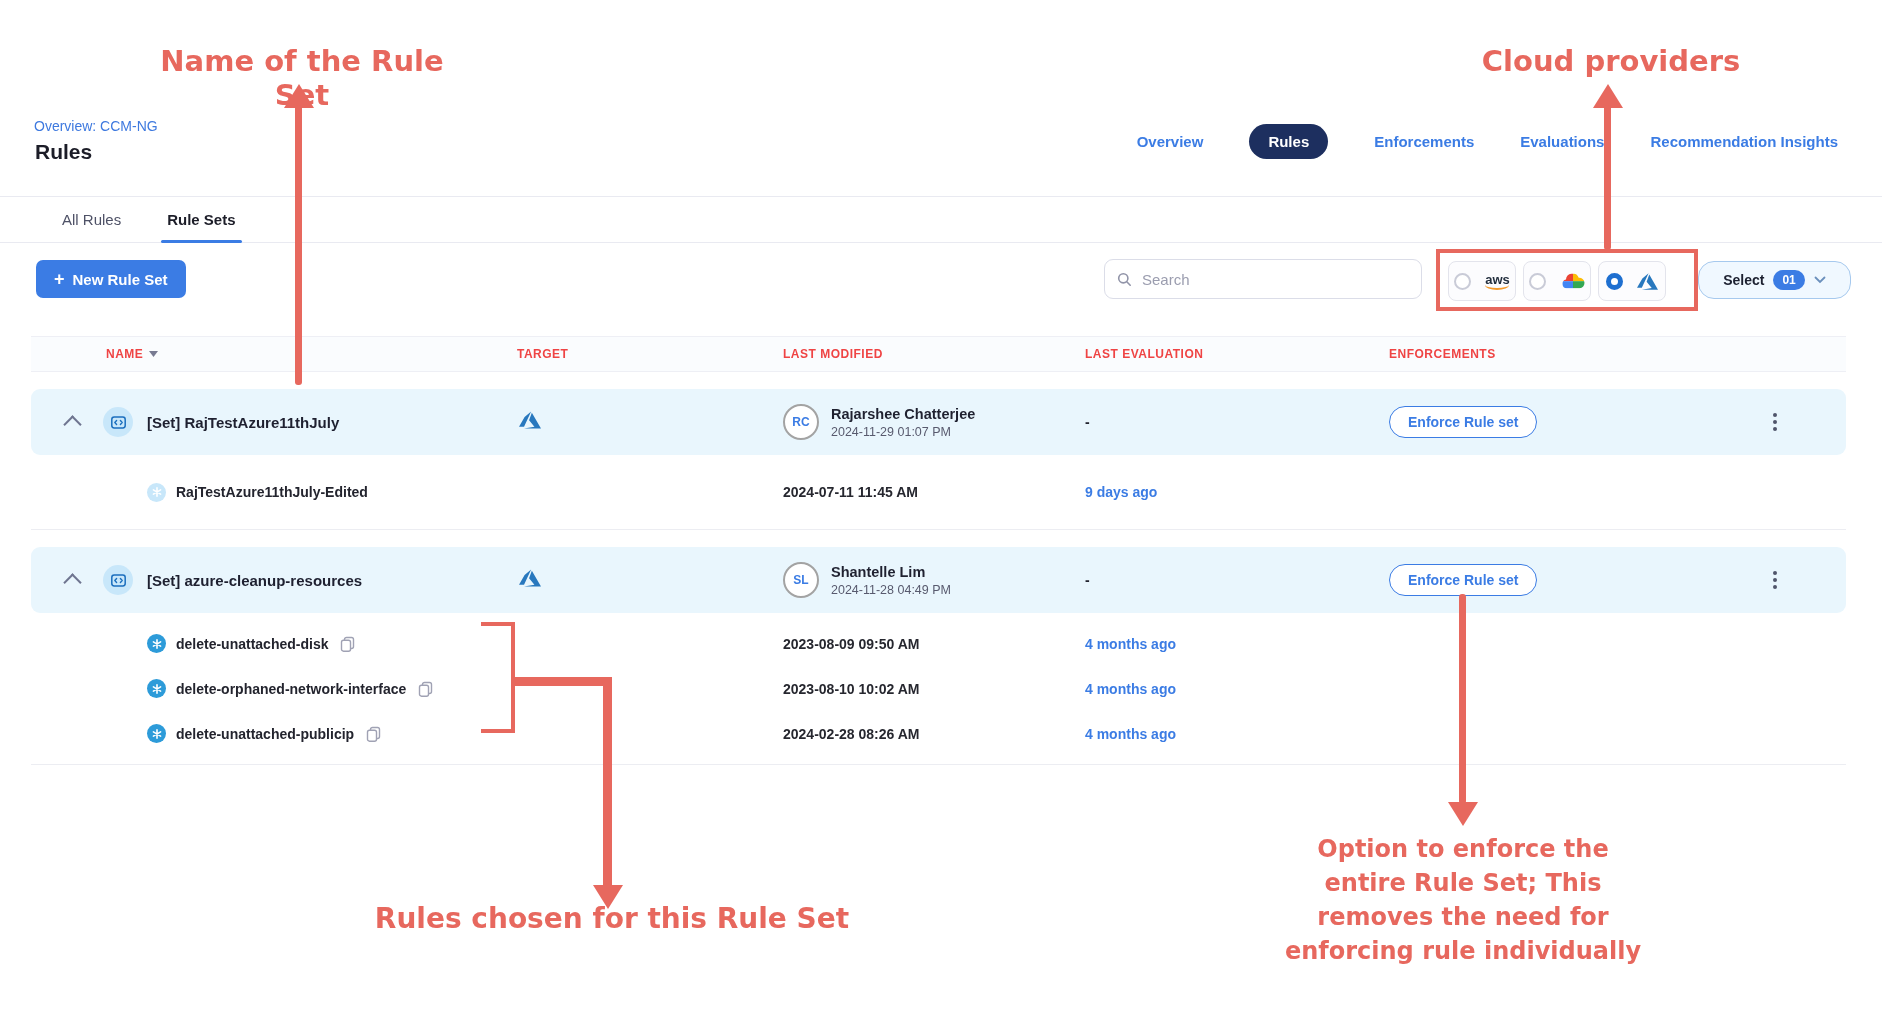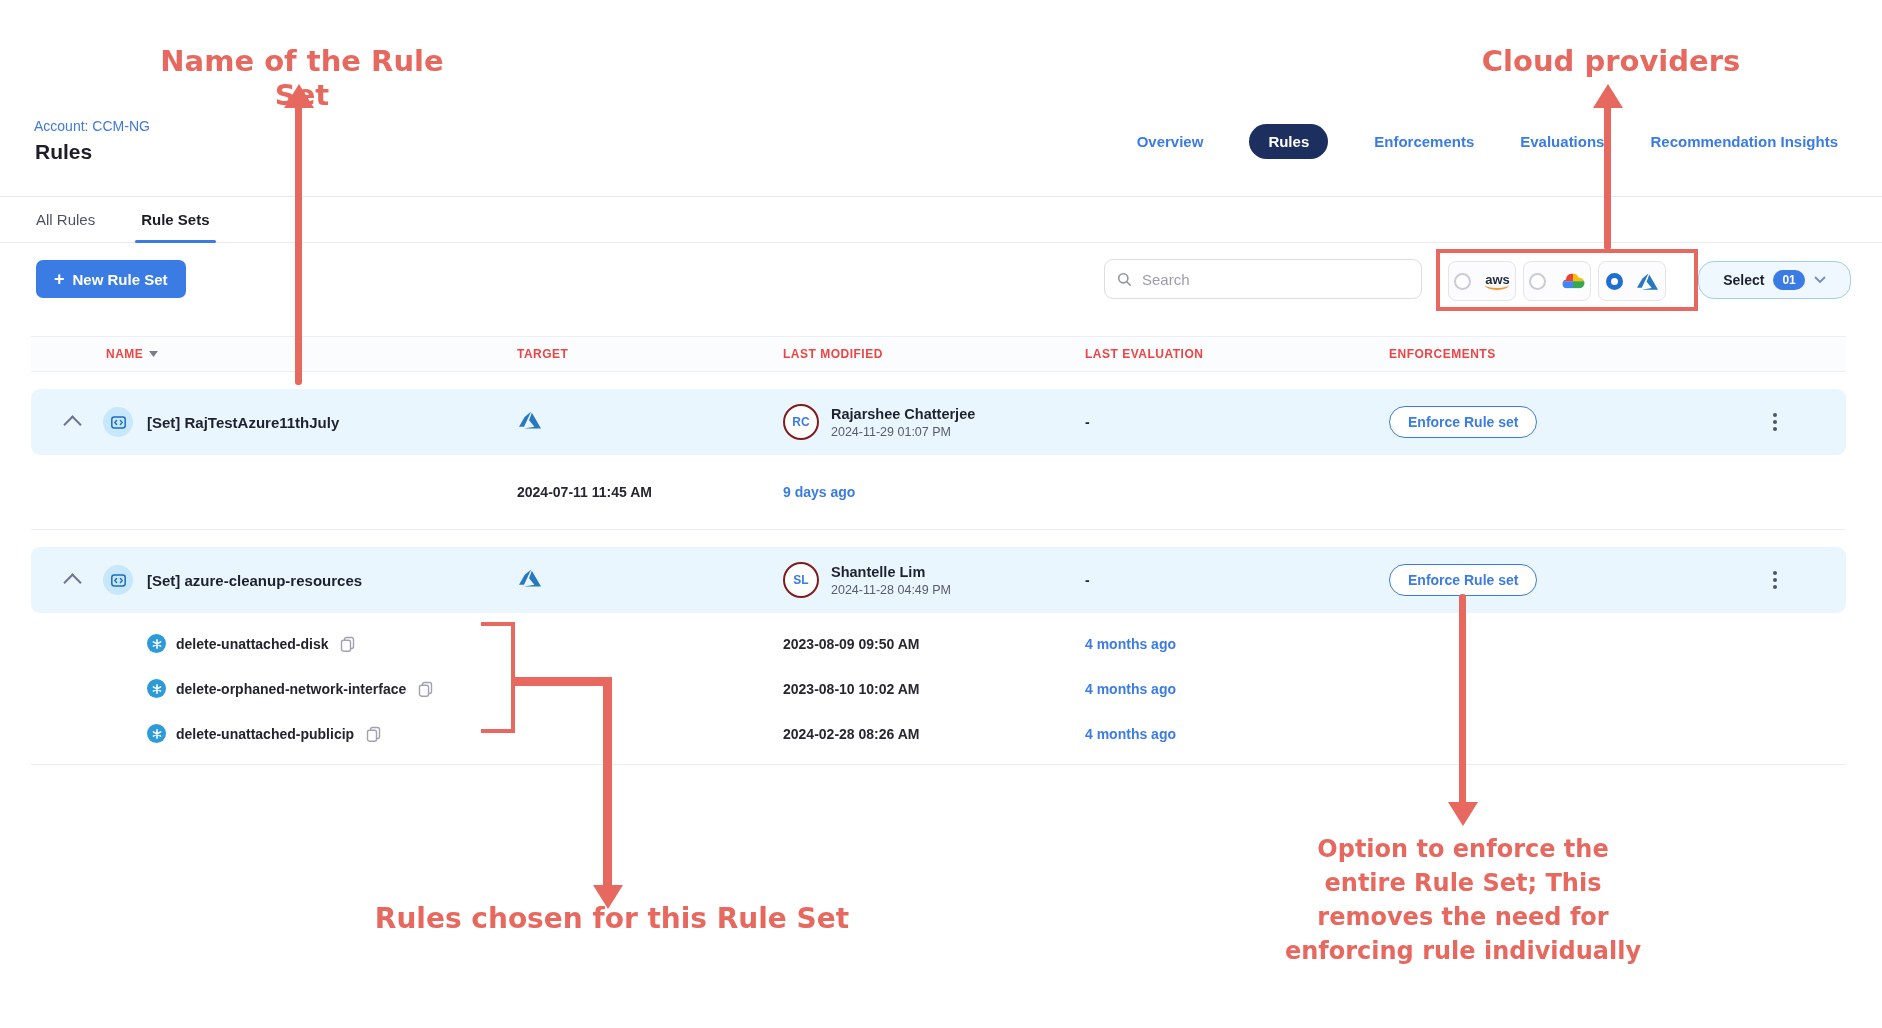--- a/index.html
+++ b/index.html
@@ -9,21 +9,21 @@
 
   
   .acct{position:absolute;left:34px;top:118px;font-size:14px;color:#3E79DF;}
   .page-title{position:absolute;left:35px;top:140px;font-size:21px;font-weight:bold;color:#1C1D28;margin:0;}
   .topnav{position:absolute;right:44px;top:121px;height:40px;display:flex;align-items:center;gap:46px;}
   .nav-item{font-size:15px;font-weight:bold;color:var(--blue);cursor:pointer;white-space:nowrap;}
   .nav-item.active{background:var(--navy);color:#fff;padding:9px 19px;border-radius:20px;}
 
   
   .tabsbar{position:absolute;left:0;right:0;top:196px;height:47px;border-top:1px solid var(--line);
-           border-bottom:1px solid var(--line);display:flex;align-items:center;padding-left:36px;gap:46px;box-sizing:border-box;}
+           border-bottom:1px solid var(--line);display:flex;align-items:center;padding-left:62px;gap:46px;box-sizing:border-box;}
   .tab{position:relative;font-size:15px;color:#4E5166;height:100%;display:flex;align-items:center;cursor:pointer;}
   .tab.active{font-weight:bold;color:#1C1D28;}
   .tab.active::after{content:"";position:absolute;left:-6px;right:-6px;bottom:-1px;height:3px;background:var(--blue);border-radius:2px;}
 
   
   .btn-new{position:absolute;left:36px;top:260px;height:38px;display:flex;align-items:center;gap:8px;
            background:var(--blue);color:#fff;font-size:15px;font-weight:bold;border:none;border-radius:7px;
            padding:0 18px;cursor:pointer;font-family:inherit;}
   .btn-new .plus{font-size:18px;font-weight:bold;line-height:1;}
   .search{position:absolute;left:1104px;top:259px;width:318px;height:40px;background:#fff;border:1px solid #DBDDE8;
@@ -53,21 +53,21 @@
   .group + .group{margin-top:17px;}
   .set-row{height:66px;background:var(--rowblue);border-radius:9px;}
   .cell-name{display:flex;align-items:center;}
   .chev{width:11px;height:11px;border-top:2px solid #6F7590;border-right:2px solid #6F7590;
         transform:rotate(-45deg);margin-left:35px;margin-top:4px;cursor:pointer;}
   .set-icon{width:30px;height:30px;border-radius:50%;background:#C8E7FA;margin-left:24px;
             display:flex;align-items:center;justify-content:center;flex:none;}
   .set-name{margin-left:14px;font-size:15px;font-weight:bold;color:#1E2030;}
   .cell-target{padding-left:2px;}
   .cell-mod{display:flex;align-items:center;gap:12px;}
-  .avatar{width:36px;height:36px;border-radius:50%;background:#fff;border:2px solid #7f1d1d;box-sizing:border-box;
+  .avatar{width:36px;height:36px;border-radius:50%;background:#fff;border:2px solid #a3a3a3;box-sizing:border-box;
           display:flex;align-items:center;justify-content:center;font-size:12px;font-weight:bold;color:var(--blue);flex:none;}
   .who-name{font-size:14.5px;font-weight:bold;color:#1F2130;}
   .who-date{font-size:12.5px;color:#585A6E;margin-top:3px;}
   .cell-eval{font-size:14px;font-weight:bold;color:#23242F;}
   .btn-enforce{background:#fff;border:1.6px solid var(--blue);color:var(--blue);font-size:14px;font-weight:bold;
                border-radius:16px;padding:7px 18px;cursor:pointer;font-family:inherit;}
   .kebab{display:flex;flex-direction:column;gap:3px;width:18px;align-items:center;cursor:pointer;}
   .kebab span{width:4px;height:4px;border-radius:50%;background:#50556B;}
   .rules-wrap{padding:8px 0;}
   .rule-row{height:45px;}
@@ -89,21 +89,21 @@
   .head-down{position:absolute;width:0;height:0;border-left:15px solid transparent;border-right:15px solid transparent;
              border-top:24px solid var(--red);}
   .ann-box{position:absolute;border:4px solid var(--red);background:transparent;}
   .bk{position:absolute;background:var(--red);}
 </style>
 </head>
 <body>
 
 <div class="app">
 
-  <div class="acct">Account: CCM-NG</div>
+  <div class="acct">Overview: CCM-NG</div>
   <h1 class="page-title">Rules</h1>
   <nav class="topnav" id="topnav">
       <div class="nav-item">Overview</div>
       <div class="nav-item active">Rules</div>
       <div class="nav-item">Enforcements</div>
       <div class="nav-item">Evaluations</div>
       <div class="nav-item">Recommendation Insights</div>
     </nav>
 
   <div class="tabsbar">
@@ -208,20 +208,29 @@
       <div class="cell-kebab">
         <span class="kebab">
                 <span></span>
                 <span></span>
                 <span></span>
               </span>
       </div>
     </div>
     <div class="rules-wrap">
             <div class="rule-row grid">
+    <div class="rule-cell-name">
+      <span class="rule-icon">
+        <svg width="10" height="10" viewBox="0 0 10 10" stroke="#fff" stroke-width="1.6" stroke-linecap="round">
+          <path d="M5 .8v8.4M1.4 2.9l7.2 4.2M8.6 2.9L1.4 7.1" fill="none"></path>
+        </svg>
+      </span>
+      <span class="rule-name">RajTestAzure11thJuly-Edited</span>
+
+    </div>
     <div></div>
     <div class="rule-date">2024-07-11 11:45 AM</div>
     <div class="rule-eval">9 days ago</div>
     <div></div>
     <div></div>
   </div>
           </div>
   </div>
         <div class="group g1">
     <div class="set-row grid">

